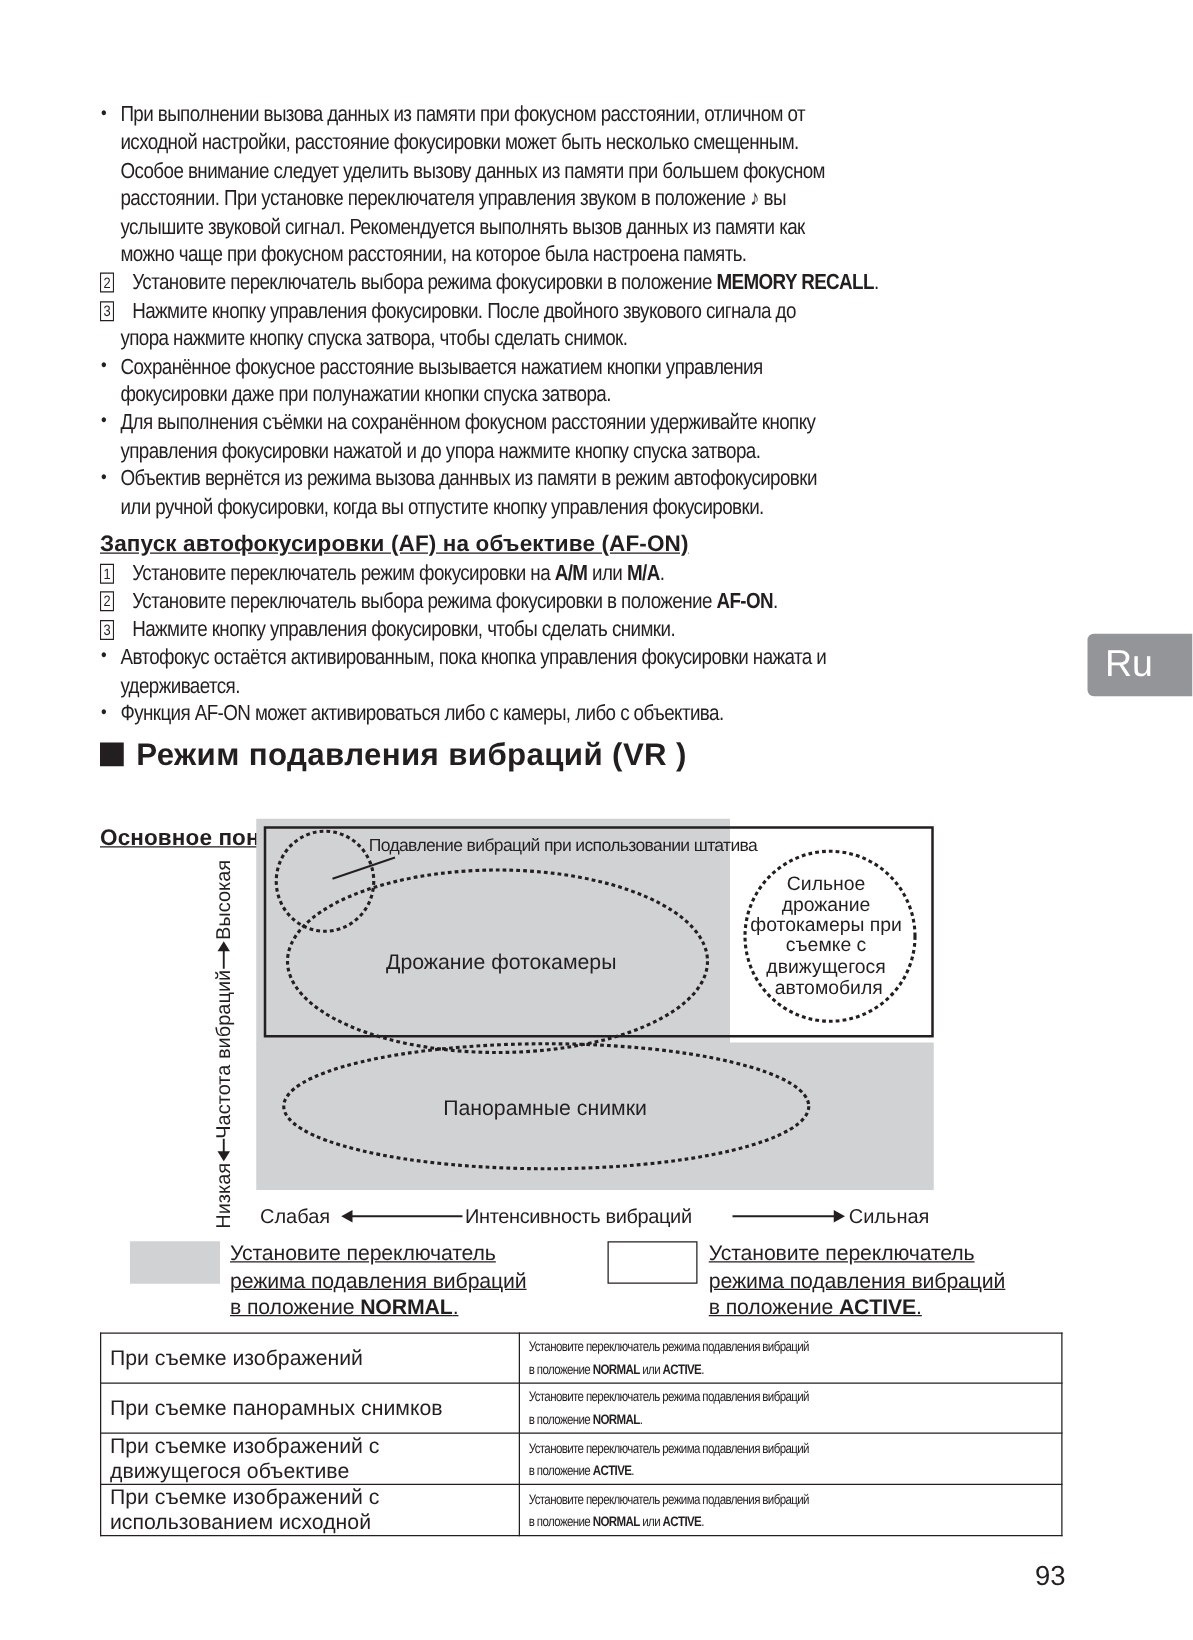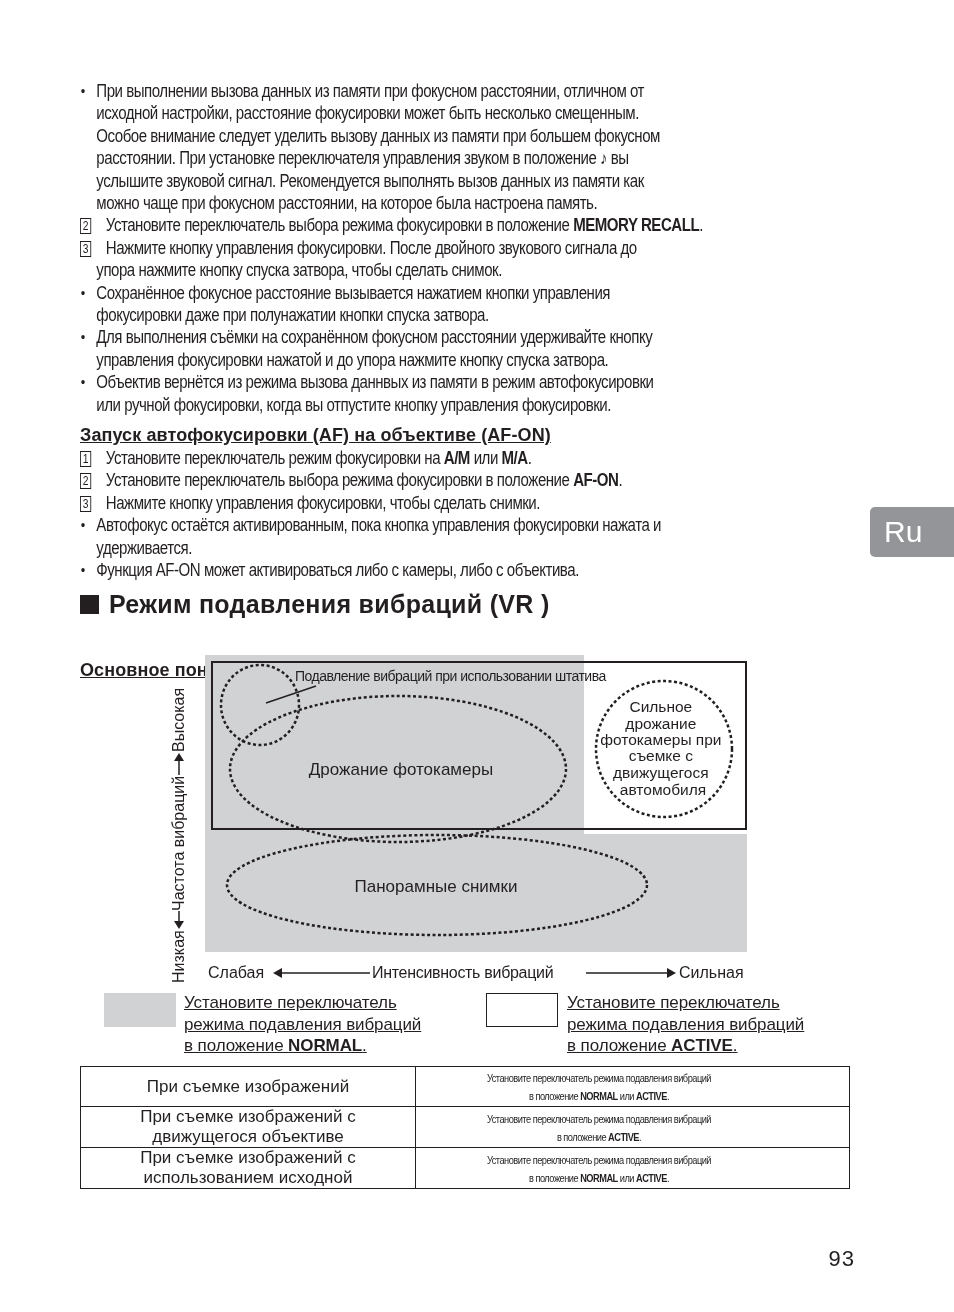--- a/index.html
+++ b/index.html
@@ -27,34 +27,34 @@
   }
   .h2 {
     position: absolute; left: 80px; top: 590px; font-weight: bold; font-size: 25px; letter-spacing: 0.3px;
   }
   .h2 .sq { display: inline-block; width: 19px; height: 19px; background: #231f20; margin-right: 10px; vertical-align: -1px; }
   .tab-ru {
     position: absolute; left: 870px; top: 475px; width: 84px; height: 50px;
     background: #939598; border-radius: 5px 0 0 5px; color: #fff;
     font-size: 30px; font-weight: normal; line-height: 50px; padding-left: 14px; box-sizing: border-box; margin-top: 32px;
   }
-  .page-num { position: absolute; left: 828px; top: 1248px; font-size: 22px; font-family: Liberation Mono, monospace; }
+  .page-num { position: absolute; left: 828px; top: 1248px; font-size: 22px; font-family: Liberation Sans, sans-serif; }
   
   #diagram { position: absolute; left: 160px; top: 645px; }
   .legend-swatch-gray { position: absolute; left: 104px; top: 993px; width: 72px; height: 34px; background: #d1d2d4; }
   .legend-swatch-white { position: absolute; left: 486px; top: 993px; width: 70px; height: 32px; border: 1.5px solid #231f20; background: #fff; }
   .legend-text { position: absolute; font-size: 17px; line-height: 21.5px; letter-spacing: -0.1px; text-decoration: underline; }
   
   table.vr {
     position: absolute; left: 80px; top: 1066px; width: 770px; border-collapse: collapse;
   }
   table.vr td { border: 1.3px solid #231f20; vertical-align: middle; padding: 0 7px; }
   table.vr td.c1 { width: 320px; font-size: 17px; line-height: 20px; }
   table.vr td.c2 { font-size: 11px; line-height: 18px; letter-spacing: -0.6px; padding-top: 1px; }
-  table.vr tr { height: 40px; text-align: center; }
+  table.vr tr { height: 40px; }
 </style>
 </head>
 <body>
 
 <div class="body-text" style="top: 80px; transform: scaleX(0.86); width: 920px;">
   <div class="row bullet">
     <span class="marker">•</span>
     <div>При выполнении вызова данных из памяти при фокусном расстоянии, отличном от</div>
     <div>исходной настройки, расстояние фокусировки может быть несколько смещенным.</div>
     <div>Особое внимание следует уделить вызову данных из памяти при большем фокусном</div>
@@ -180,20 +180,27 @@
 <table class="vr">
   <tbody>
       <tr>
     <td class="c1">При съемке изображений</td>
     <td class="c2">
       <div style="transform: scaleX(0.84); transform-origin: left center; white-space: nowrap;">Установите переключатель режима подавления вибраций</div>
       <div style="transform: scaleX(0.84); transform-origin: left center; white-space: nowrap;"><span>в положение </span><b>NORMAL</b><span> или </span><b>ACTIVE</b><span>.</span></div>
     </td>
   </tr>
   <tr>
+    <td class="c1">При съемке панорамных снимков</td>
+    <td class="c2">
+      <div style="transform: scaleX(0.84); transform-origin: left center; white-space: nowrap;">Установите переключатель режима подавления вибраций</div>
+      <div style="transform: scaleX(0.84); transform-origin: left center; white-space: nowrap;"><span>в положение </span><b>NORMAL</b><span>.</span></div>
+    </td>
+  </tr>
+  <tr>
     <td class="c1">
       <div>При съемке изображений с</div>
       <div>движущегося объективе</div>
     </td>
     <td class="c2">
       <div style="transform: scaleX(0.84); transform-origin: left center; white-space: nowrap;">Установите переключатель режима подавления вибраций</div>
       <div style="transform: scaleX(0.84); transform-origin: left center; white-space: nowrap;"><span>в положение </span><b>ACTIVE</b><span>.</span></div>
     </td>
   </tr>
   <tr>

